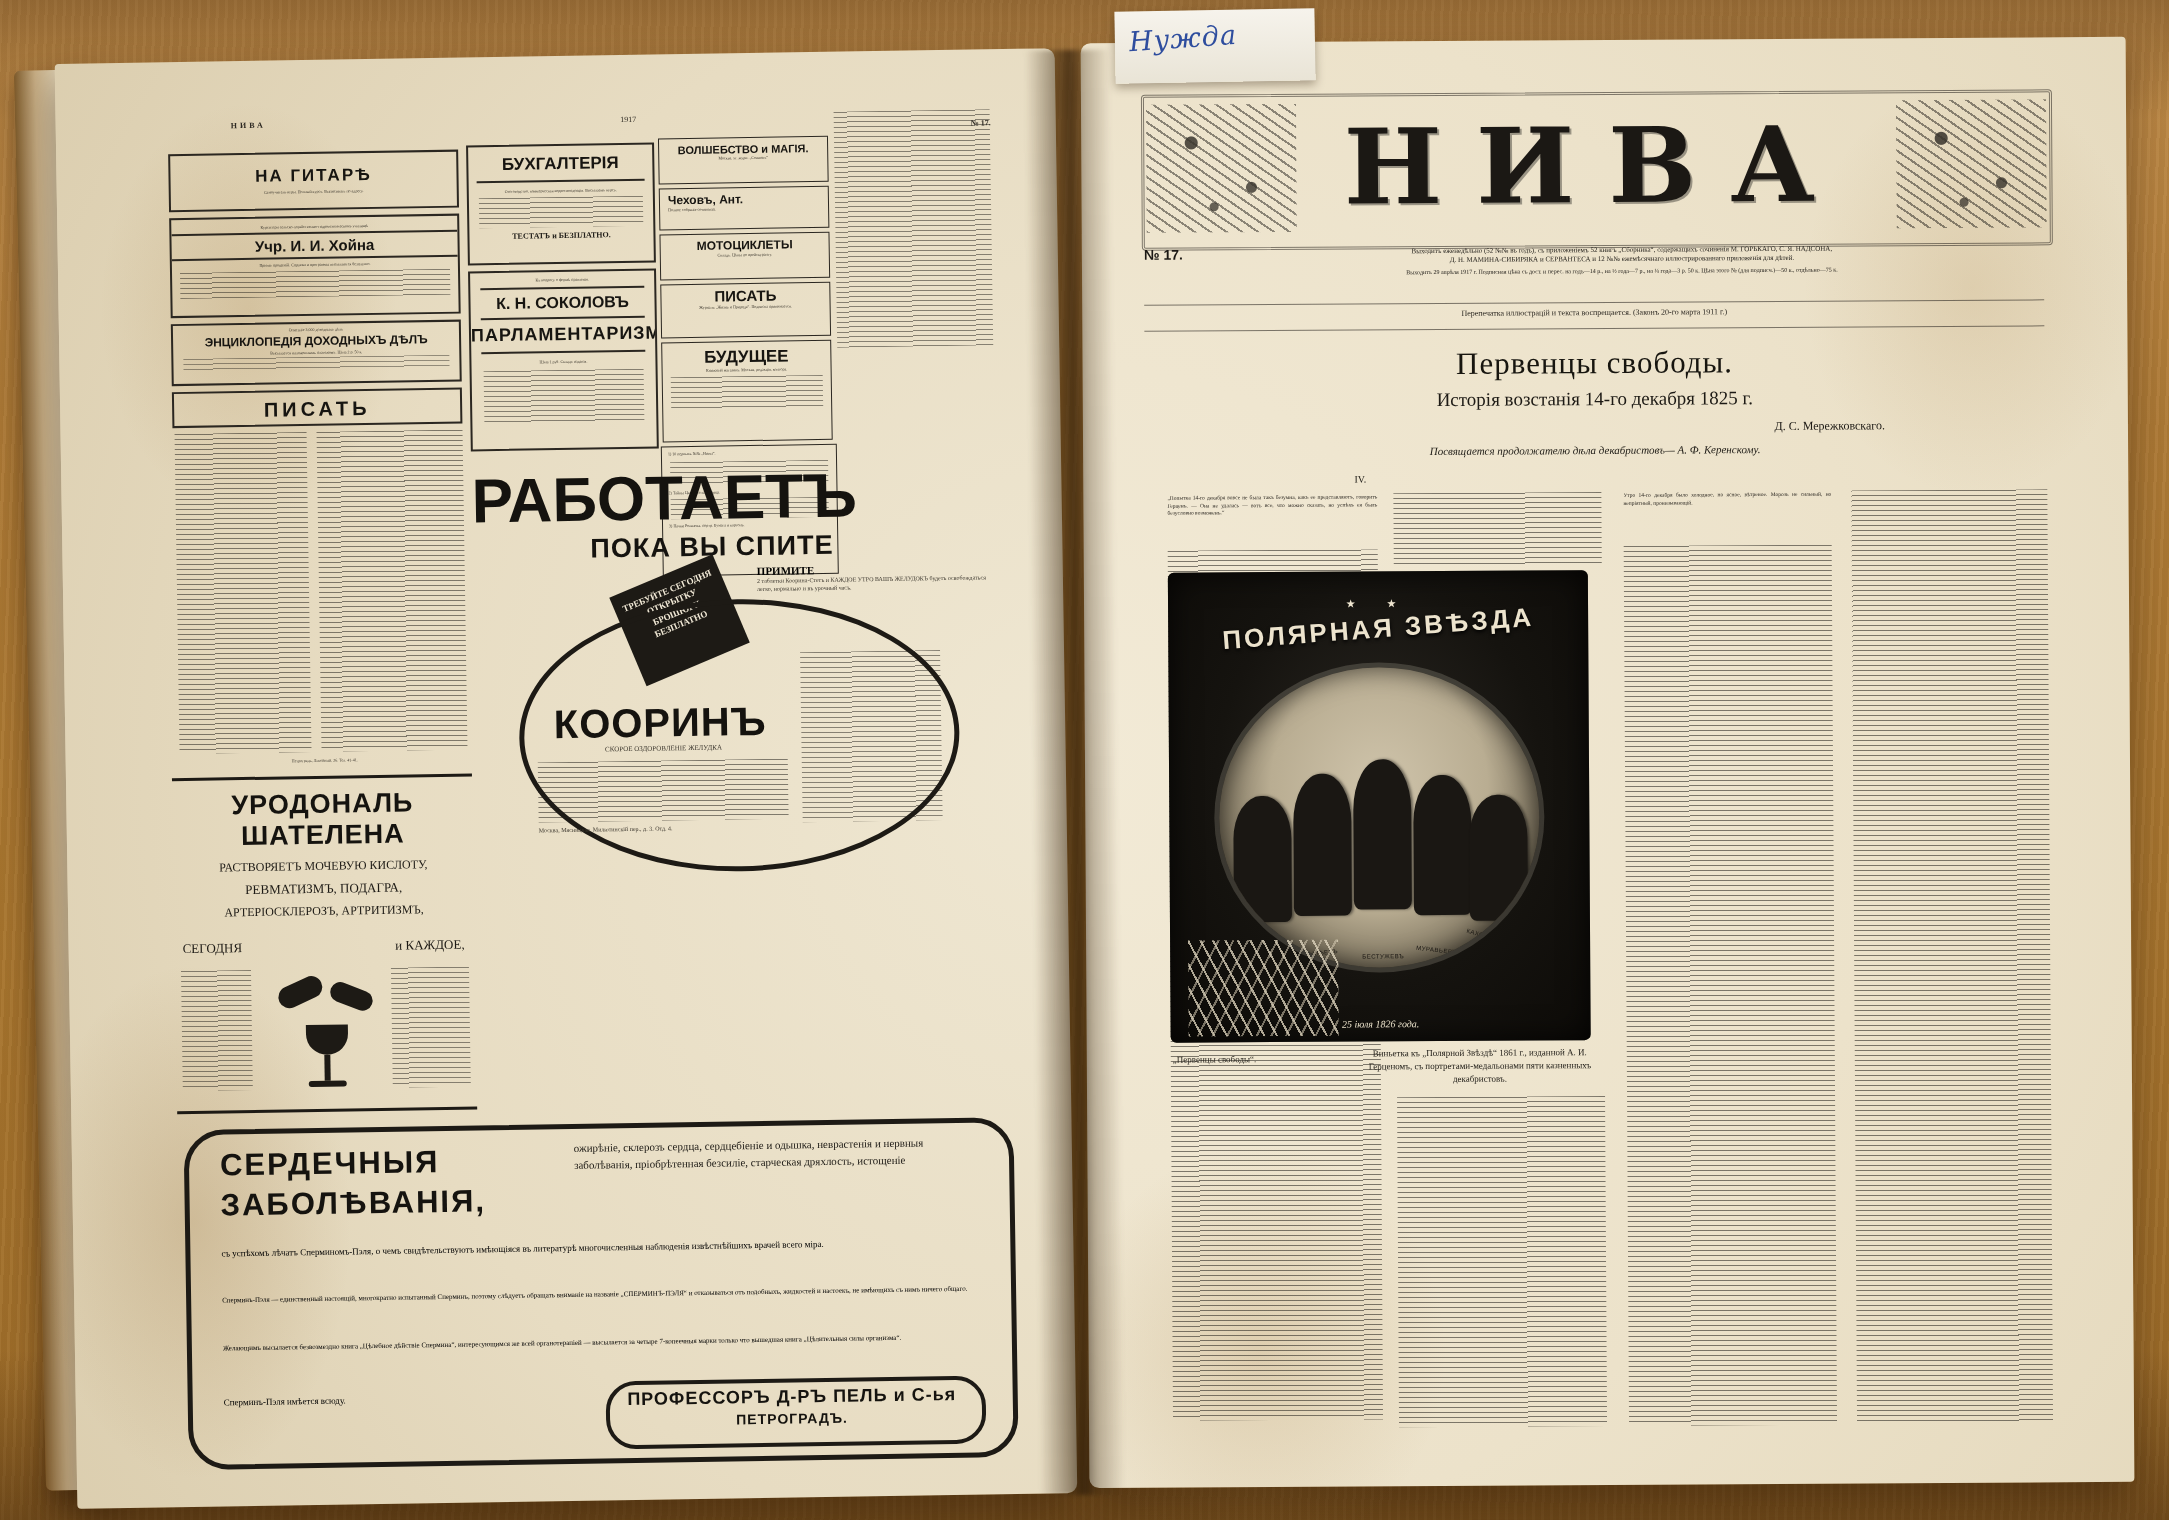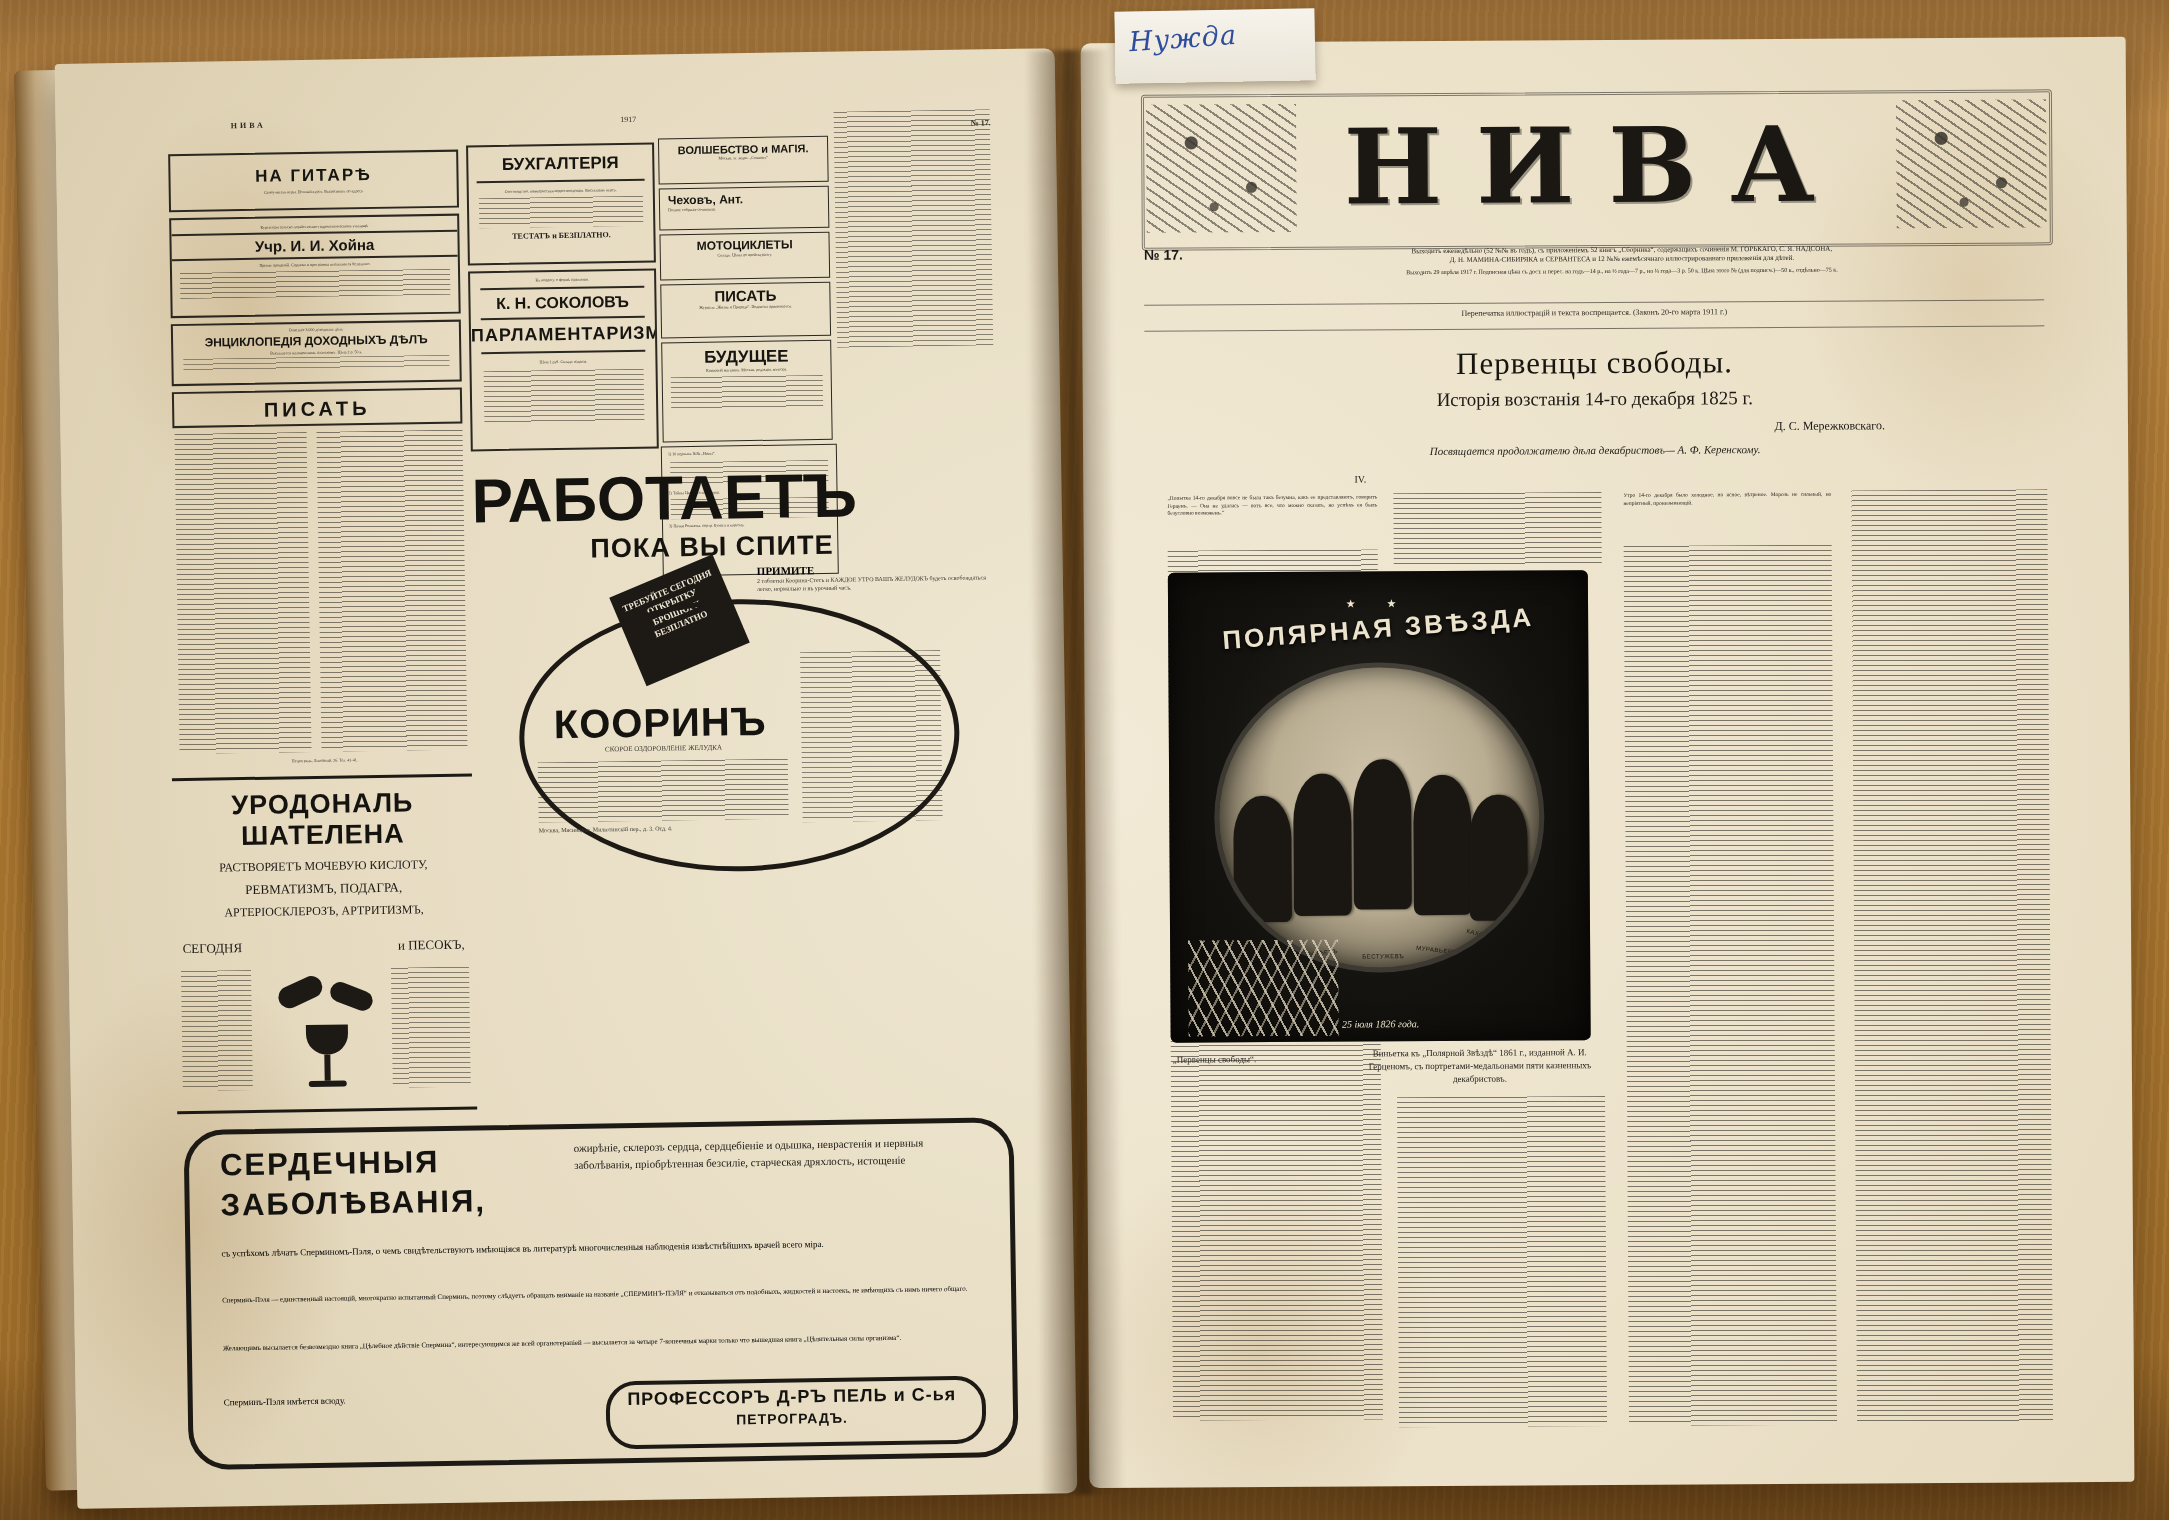--- a/index.html
+++ b/index.html
@@ -307,21 +307,21 @@
     <div class="lines" style="position:absolute;left:114px;top:372px;width:132px;height:320px;opacity:.75;"></div>
     <div class="lines" style="position:absolute;left:256px;top:372px;width:146px;height:320px;opacity:.75;"></div>
     <div class="micro" style="position:absolute;left:114px;top:698px;width:290px;text-align:center;">Петроградъ, Литейный, 26. Тел. 41-41.</div>
 
     <div style="position:absolute;left:106px;top:716px;width:300px;height:330px;border-top:3px solid #1d1a15;border-bottom:3px solid #1d1a15;">
       <div class="bigword" style="font-size:27px;text-align:center;margin-top:10px;">УРОДОНАЛЬ ШАТЕЛЕНА</div>
       <div style="text-align:center;font-size:12px;margin-top:8px;color:#1d1a15;">РАСТВОРЯЕТЪ МОЧЕВУЮ КИСЛОТУ,</div>
       <div style="text-align:center;font-size:13px;margin-top:7px;color:#1d1a15;">РЕВМАТИЗМЪ, ПОДАГРА,</div>
       <div style="text-align:center;font-size:12px;margin-top:7px;color:#1d1a15;">АРТЕРІОСКЛЕРОЗЪ, АРТРИТИЗМЪ,</div>
       <div style="position:absolute;left:8px;top:160px;font-size:13px;color:#1d1a15;">СЕГОДНЯ</div>
-      <div style="position:absolute;right:10px;top:160px;font-size:13px;color:#1d1a15;">и ПЕСОКЪ,</div>
+      <div style="position:absolute;right:10px;top:160px;font-size:13px;color:#1d1a15;">и КАЖДОЕ,</div>
       <div class="lines" style="position:absolute;left:6px;top:190px;width:70px;height:120px;opacity:.7;"></div>
       <div class="lines" style="position:absolute;right:6px;top:190px;width:78px;height:120px;opacity:.7;"></div>
 
       <div style="position:absolute;left:96px;top:192px;width:110px;height:130px;">
         <div style="position:absolute;left:34px;top:54px;width:42px;height:30px;background:#1d1a15;border-radius:0 0 22px 22px;"></div>
         <div style="position:absolute;left:52px;top:84px;width:6px;height:26px;background:#1d1a15;"></div>
         <div style="position:absolute;left:36px;top:110px;width:38px;height:6px;background:#1d1a15;border-radius:3px;"></div>
         <div style="position:absolute;left:6px;top:10px;width:46px;height:22px;background:#1d1a15;border-radius:12px;transform:rotate(-24deg);"></div>
         <div style="position:absolute;left:58px;top:16px;width:44px;height:20px;background:#1d1a15;border-radius:10px;transform:rotate(22deg);"></div>
       </div>

